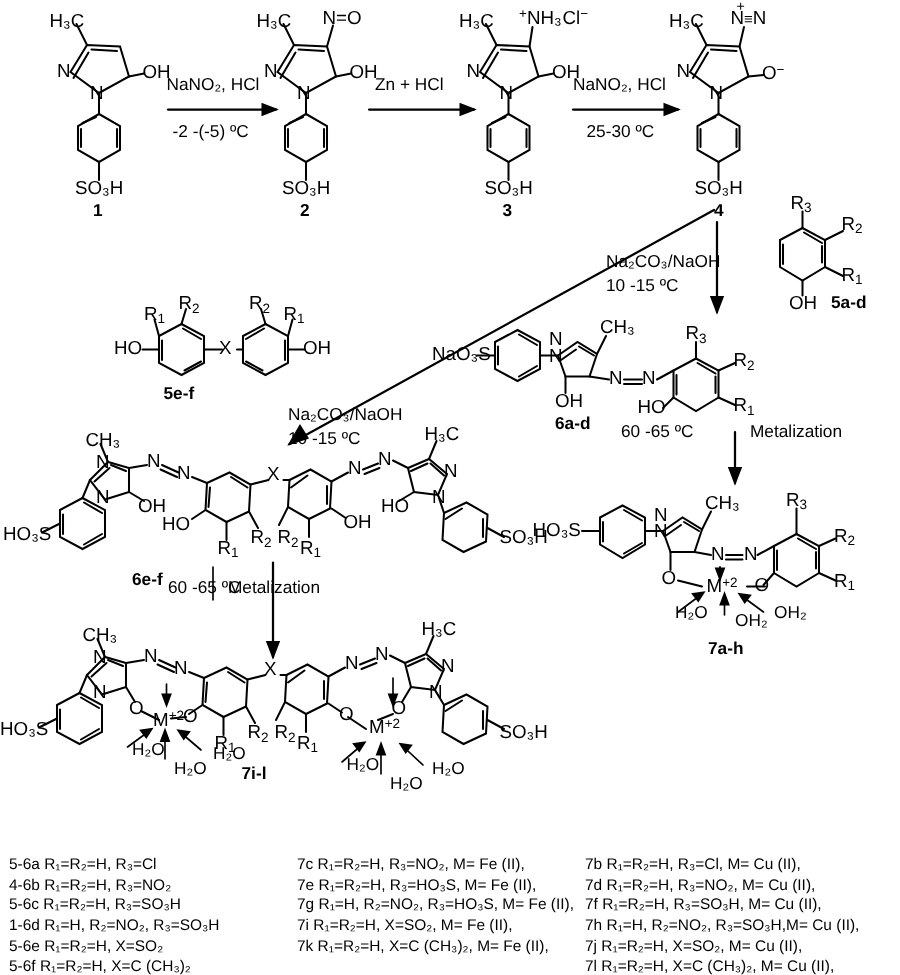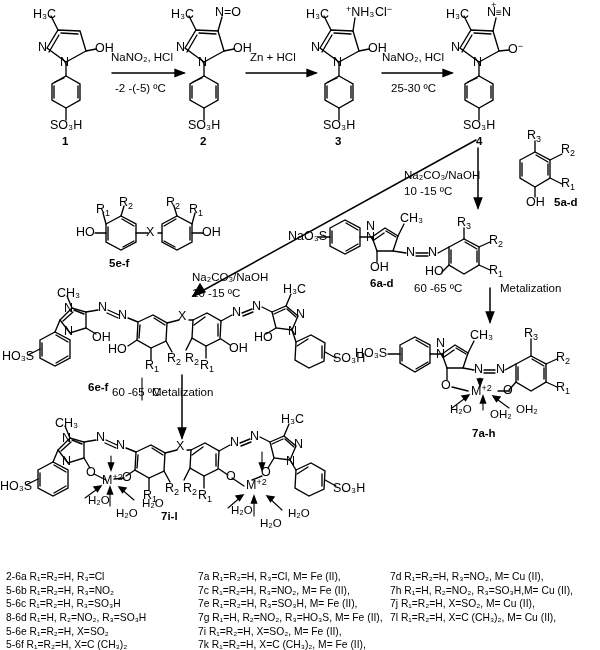--- a/index.html
+++ b/index.html
@@ -507,37 +507,38 @@
 <div class="lbl t12" style="left:333px;top:482px;"><span>SO₃H</span></div>
 <div class="lbl t11" style="left:68px;top:495px;"><span>H₂O</span></div>
 <div class="lbl t11" style="left:122px;top:498px;"><span>H₂O</span></div>
 <div class="lbl t11" style="left:96px;top:508px;"><span>H₂O</span></div>
 <div class="lbl t11" style="left:211px;top:505px;"><span>H₂O</span></div>
 <div class="lbl t11" style="left:268px;top:508px;"><span>H₂O</span></div>
 <div class="lbl t11" style="left:240px;top:518px;"><span>H₂O</span></div>
 <div class="lbl cmpd" style="left:161px;top:511px;">7i-l</div>
 
 <div class="legend" style="left:6px;top:570px;">
-  <div>2-6a R₁=R₂=H, R₃=Cl</div>
-  <div>5-6b R₁=R₂=H, R₃=NO₂</div>
+  <div>5-6a R₁=R₂=H, R₃=Cl</div>
+  <div>4-6b R₁=R₂=H, R₃=NO₂</div>
   <div>5-6c R₁=R₂=H, R₃=SO₃H</div>
-  <div>8-6d R₁=H, R₂=NO₂, R₃=SO₃H</div>
+  <div>1-6d R₁=H, R₂=NO₂, R₃=SO₃H</div>
   <div>5-6e R₁=R₂=H, X=SO₂</div>
   <div>5-6f  R₁=R₂=H, X=C (CH₃)₂</div>
 </div>
 
 <div class="legend" style="left:198px;top:570px;">
-  <div>7a R₁=R₂=H, R₃=Cl, M= Fe (II),</div>
   <div>7c R₁=R₂=H, R₃=NO₂, M= Fe (II),</div>
-  <div>7e R₁=R₂=H, R₃=SO₃H, M= Fe (II),</div>
+  <div>7e R₁=R₂=H, R₃=HO₃S, M= Fe (II),</div>
   <div>7g R₁=H, R₂=NO₂, R₃=HO₃S, M= Fe (II),</div>
   <div>7i  R₁=R₂=H, X=SO₂, M= Fe (II),</div>
   <div>7k R₁=R₂=H, X=C (CH₃)₂, M= Fe (II),</div>
 </div>
 
 <div class="legend" style="left:390px;top:570px;">
+  <div>7b R₁=R₂=H, R₃=Cl,      M= Cu (II),</div>
   <div>7d R₁=R₂=H, R₃=NO₂,   M= Cu (II),</div>
+  <div>7f R₁=R₂=H, R₃=SO₃H,  M= Cu (II),</div>
   <div>7h R₁=H, R₂=NO₂, R₃=SO₃H,M= Cu (II),</div>
   <div>7j R₁=R₂=H, X=SO₂, M= Cu (II),</div>
   <div>7l R₁=R₂=H, X=C (CH₃)₂, M= Cu (II),</div>
 </div>
 
 </div>
 
 </body></html>

